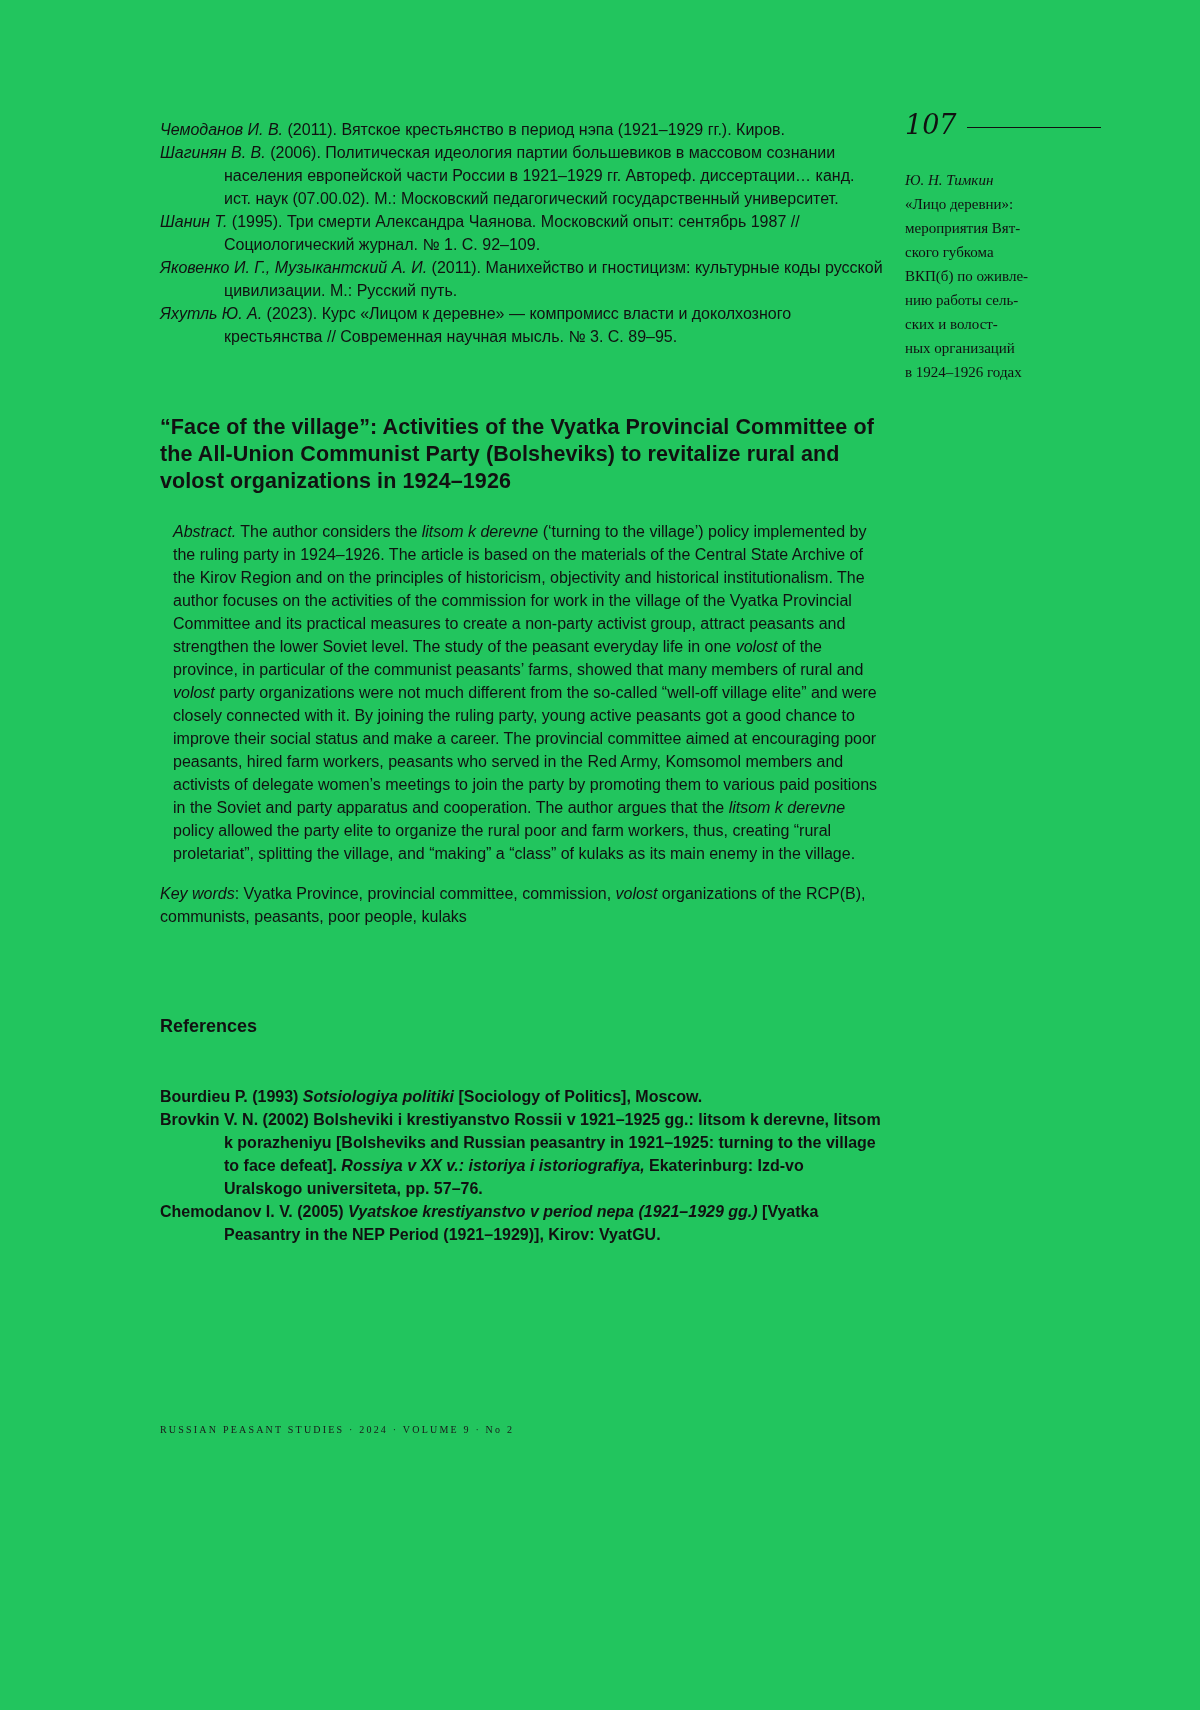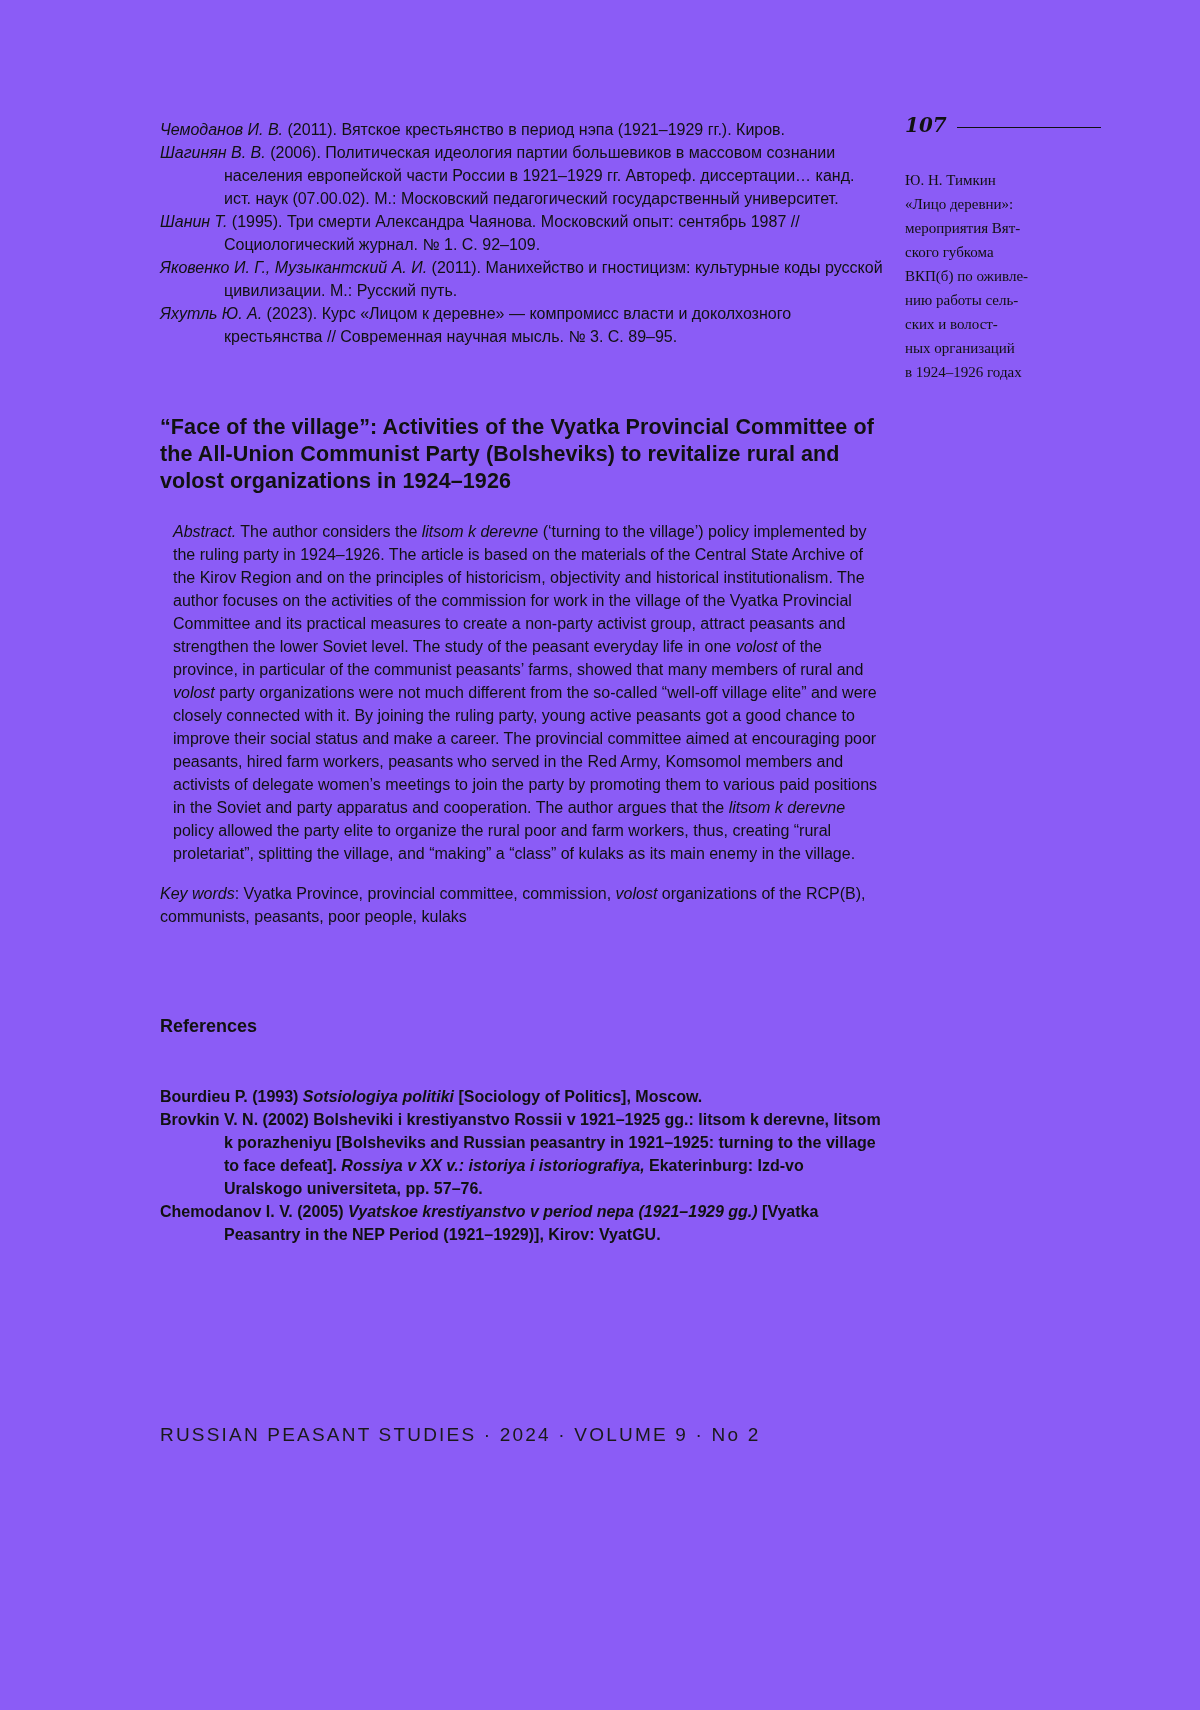--- a/index.html
+++ b/index.html
@@ -4,21 +4,21 @@
 <style>
   html, body {
     margin: 0;
     padding: 0;
     background: #ffffff;
   }
   .page {
     position: relative;
     width: 1200px;
     height: 1710px;
-    background: #8b5cf6;
+    background: #22c55e;
     color: #111111;
     font-family: "Liberation Sans", sans-serif;
     overflow: hidden;
   }
   .main-col {
     position: absolute;
     left: 160px;
     top: 118px;
     width: 724px;
   }
@@ -61,61 +61,61 @@
     font-weight: 700;
   }
   .en-refs {
     margin-top: 47px;
     font-weight: bold;
   }
   .footer {
     position: absolute;
     left: 160px;
     top: 1424px;
-    font-family: Liberation Sans, sans-serif;
-    font-size: 19px;
+    font-family: Liberation Serif, serif;
+    font-size: 10px;
     letter-spacing: 2.2px;
     color: #1a1a1a;
     white-space: nowrap;
   }
   
   .sidebar {
     position: absolute;
     left: 905px;
     top: 110px;
     width: 196px;
     font-family: "Liberation Serif", serif;
   }
   .pagenum-row {
     display: flex;
     align-items: center;
     gap: 10px;
   }
   .pagenum {
     font-family: "DejaVu Serif", serif;
     font-style: italic;
-    font-size: 20px;
+    font-size: 27px;
     line-height: 30px;
     color: #111111;
-    font-weight: bold;
   }
   .pagenum-rule {
     flex: 1 1 auto;
     height: 0;
     border-top: 1.5px solid #111111;
     margin-top: 4px;
   }
   .side-caption {
     margin-top: 28px;
     font-size: 15px;
     line-height: 24px;
     color: #111111;
     width: 150px;
   }
   .side-caption .cap-author {
+    font-style: italic;
   }
   .it { font-style: italic; }
 </style>
 </head>
 <body>
 
 <div class="page">
 
   <div class="main-col">
 

